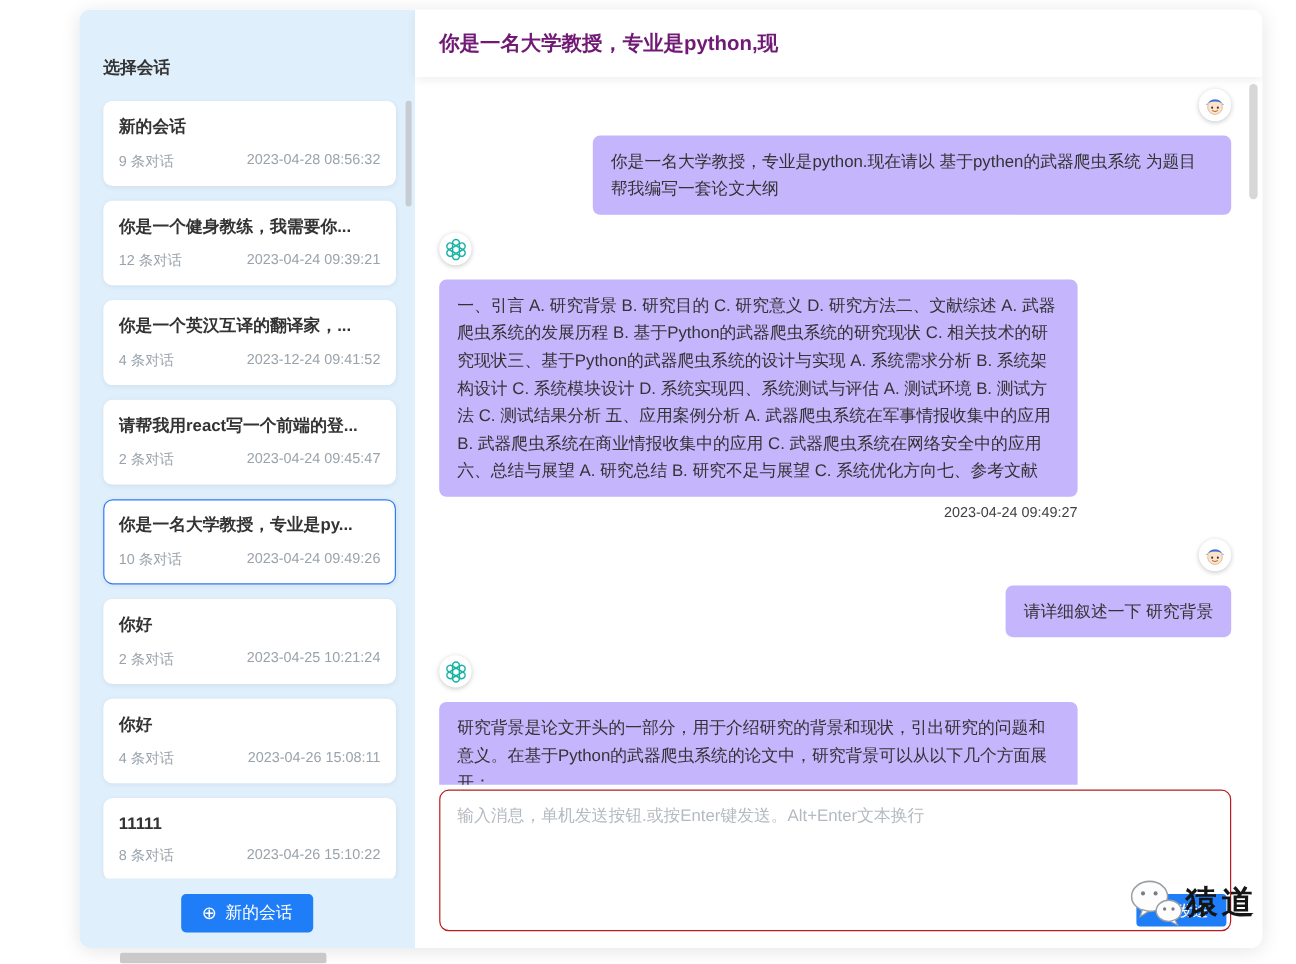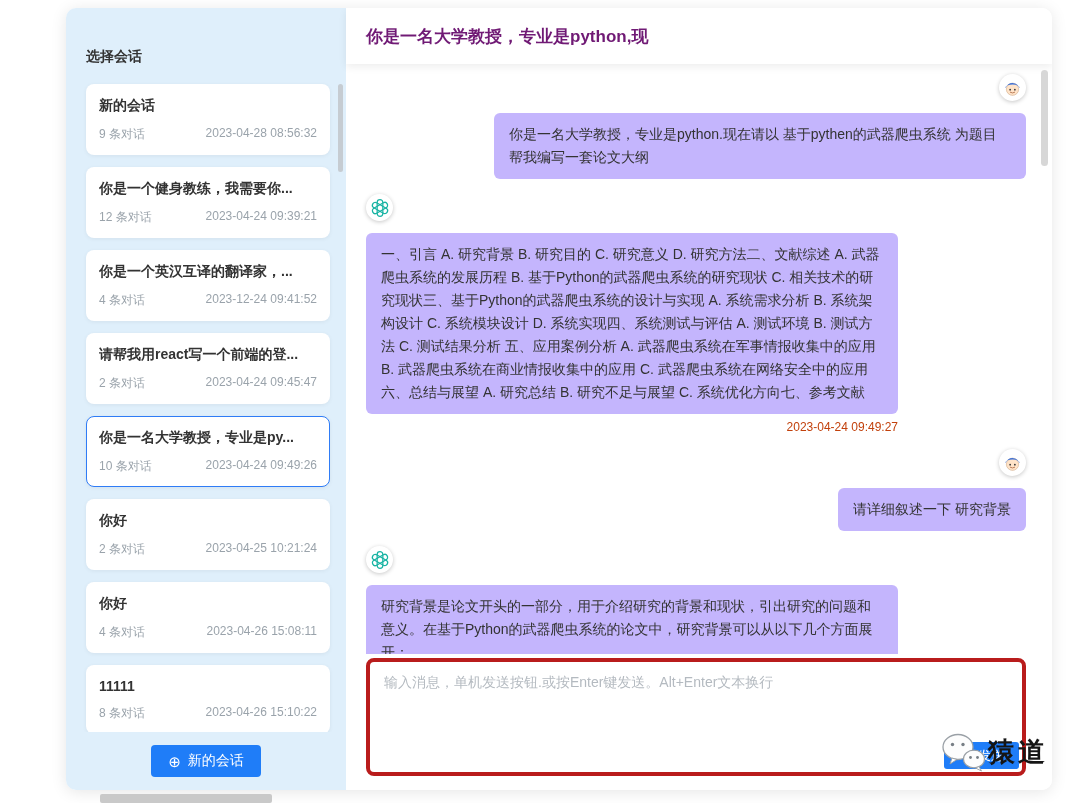--- a/index.html
+++ b/index.html
@@ -48,26 +48,26 @@
   .msg.assistant { align-items:flex-start; }
   .avatar {
     width:27px; height:27px; border-radius:50%; background:#fff;
     box-shadow:0 1px 4px rgba(0,0,0,.22);
     display:flex; align-items:center; justify-content:center; flex:0 0 auto;
   }
   .bubble {
     background:#c4b5fd; border-radius:6px; padding:10px 15px;
     font-size:14px; line-height:23px; color:#333; max-width:532px; margin-top:12px;
   }
-  .timestamp { width:532px; text-align:right; font-size:12px; color:#c2410c; margin-top:6px; }
+  .timestamp { width:532px; text-align:right; font-size:12px; color:#404040; margin-top:6px; }
   .chat-scrollbar { position:absolute; right:4px; top:62px; width:7px; height:96px; border-radius:4px; background:#d7d7d7; z-index:3; }
   
   .input-area {
     position:relative; margin:4px 26px 14px 20px; height:118px;
-    border:4px solid #b91c1c; border-radius:8px; background:#fff;
+    border:1px solid #b91c1c; border-radius:8px; background:#fff;
   }
   .input-area textarea {
     position:absolute; left:12px; right:12px; top:10px; bottom:36px;
     border:none; outline:none; resize:none; background:transparent;
     font-family:inherit; font-size:14px; color:#333;
   }
   .input-area textarea::placeholder { color:#b4bac0; }
   .send-btn {
     position:absolute; right:3px; bottom:3px; height:27px; padding:0 15px;
     background:#1f7df8; color:#fff; border:none; border-radius:3px;

